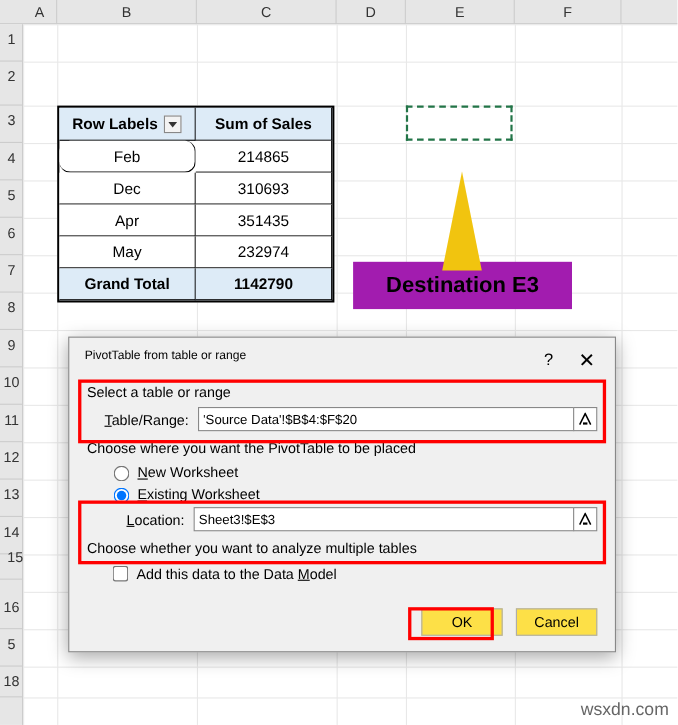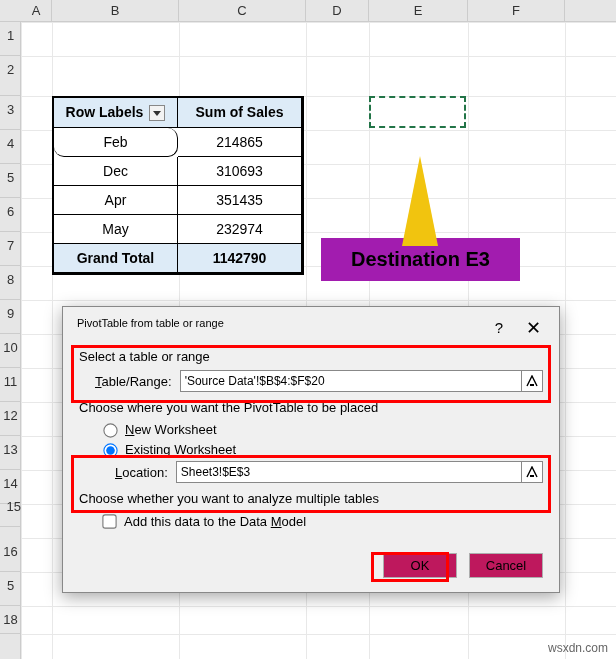--- a/index.html
+++ b/index.html
@@ -160,34 +160,34 @@
   margin-left:-1px;
   display:flex; align-items:center; justify-content:center;
 }
 .collapse-btn svg { width:12px; height:12px; }
 .radio-row, .check-row { display:flex; align-items:center; margin:4px 0 4px 20px; font-size:13px; }
 .radio-row input, .check-row input { margin-right:8px; transform:scale(1.1); }
 .dialog-buttons { display:flex; justify-content:flex-end; gap:12px; padding:4px 16px 14px; }
 .btn {
   min-width:74px;
   padding:4px 14px;
-  background:#be185d;
+  background:#fde047;
   border:1px solid #adadad;
   font-size:13px;
   text-align:center;
   cursor:pointer;
 }
 
 .hl-red { border:3px solid #ff0000; position:absolute; pointer-events:none; }
 .mnemonic { text-decoration:underline; }
 
 .watermark {
   position:absolute;
   right:8px; bottom:4px;
-  font-size:12px;
+  font-size:16px;
   color:#666;
   margin-top:32px;
 }
 </style>
 </head>
 <body>
 
 <div class="grid">
   <div class="corner"></div>
   <div class="col-header-row" id="col-headers">

